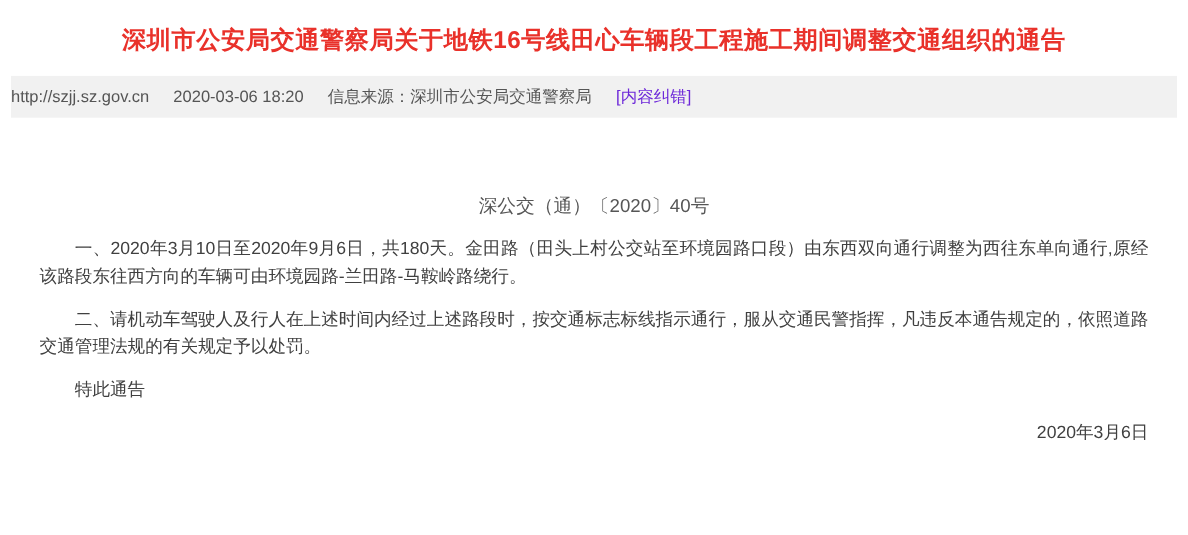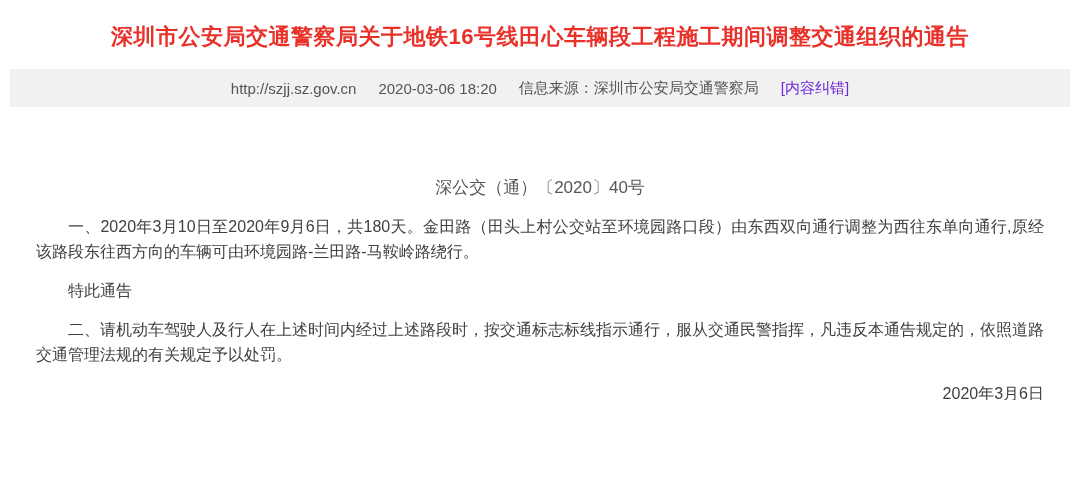--- a/index.html
+++ b/index.html
@@ -21,21 +21,21 @@
     color: #e9312a;
     letter-spacing: 0.5px;
     line-height: 30px;
   }
   .meta-bar {
     margin: 17px 10px 0 10px;
     height: 38px;
     background: #f1f1f1;
     display: flex;
     align-items: center;
-    justify-content: center;
+    justify-content: flex-start;
     gap: 22px;
     font-size: 15px;
     color: #555555;
   }
   .meta-bar a {
     color: #6d28d9;
     text-decoration: none;
     cursor: pointer;
   }
   .content {
@@ -83,22 +83,22 @@
     <a href="#">[内容纠错]</a>
   </div>
 
   <div class="content">
 
     <div class="doc-number">深公交（通）〔2020〕40号</div>
 
 
     <p>一、2020年3月10日至2020年9月6日，共180天。金田路（田头上村公交站至环境园路口段）由东西双向通行调整为西往东单向通行,原经该路段东往西方向的车辆可由环境园路-兰田路-马鞍岭路绕行。</p>
 
+    <p>二、请机动车驾驶人及行人在上述时间内经过上述路段时，按交通标志标线指示通行，服从交通民警指挥，凡违反本通告规定的，依照道路交通管理法规的有关规定予以处罚。</p>
+
     <p>特此通告</p>
-
-    <p>二、请机动车驾驶人及行人在上述时间内经过上述路段时，按交通标志标线指示通行，服从交通民警指挥，凡违反本通告规定的，依照道路交通管理法规的有关规定予以处罚。</p>
 
 
     <div class="sign-date">2020年3月6日</div>
 
   </div>
 
 </div>
 
 </body></html>

